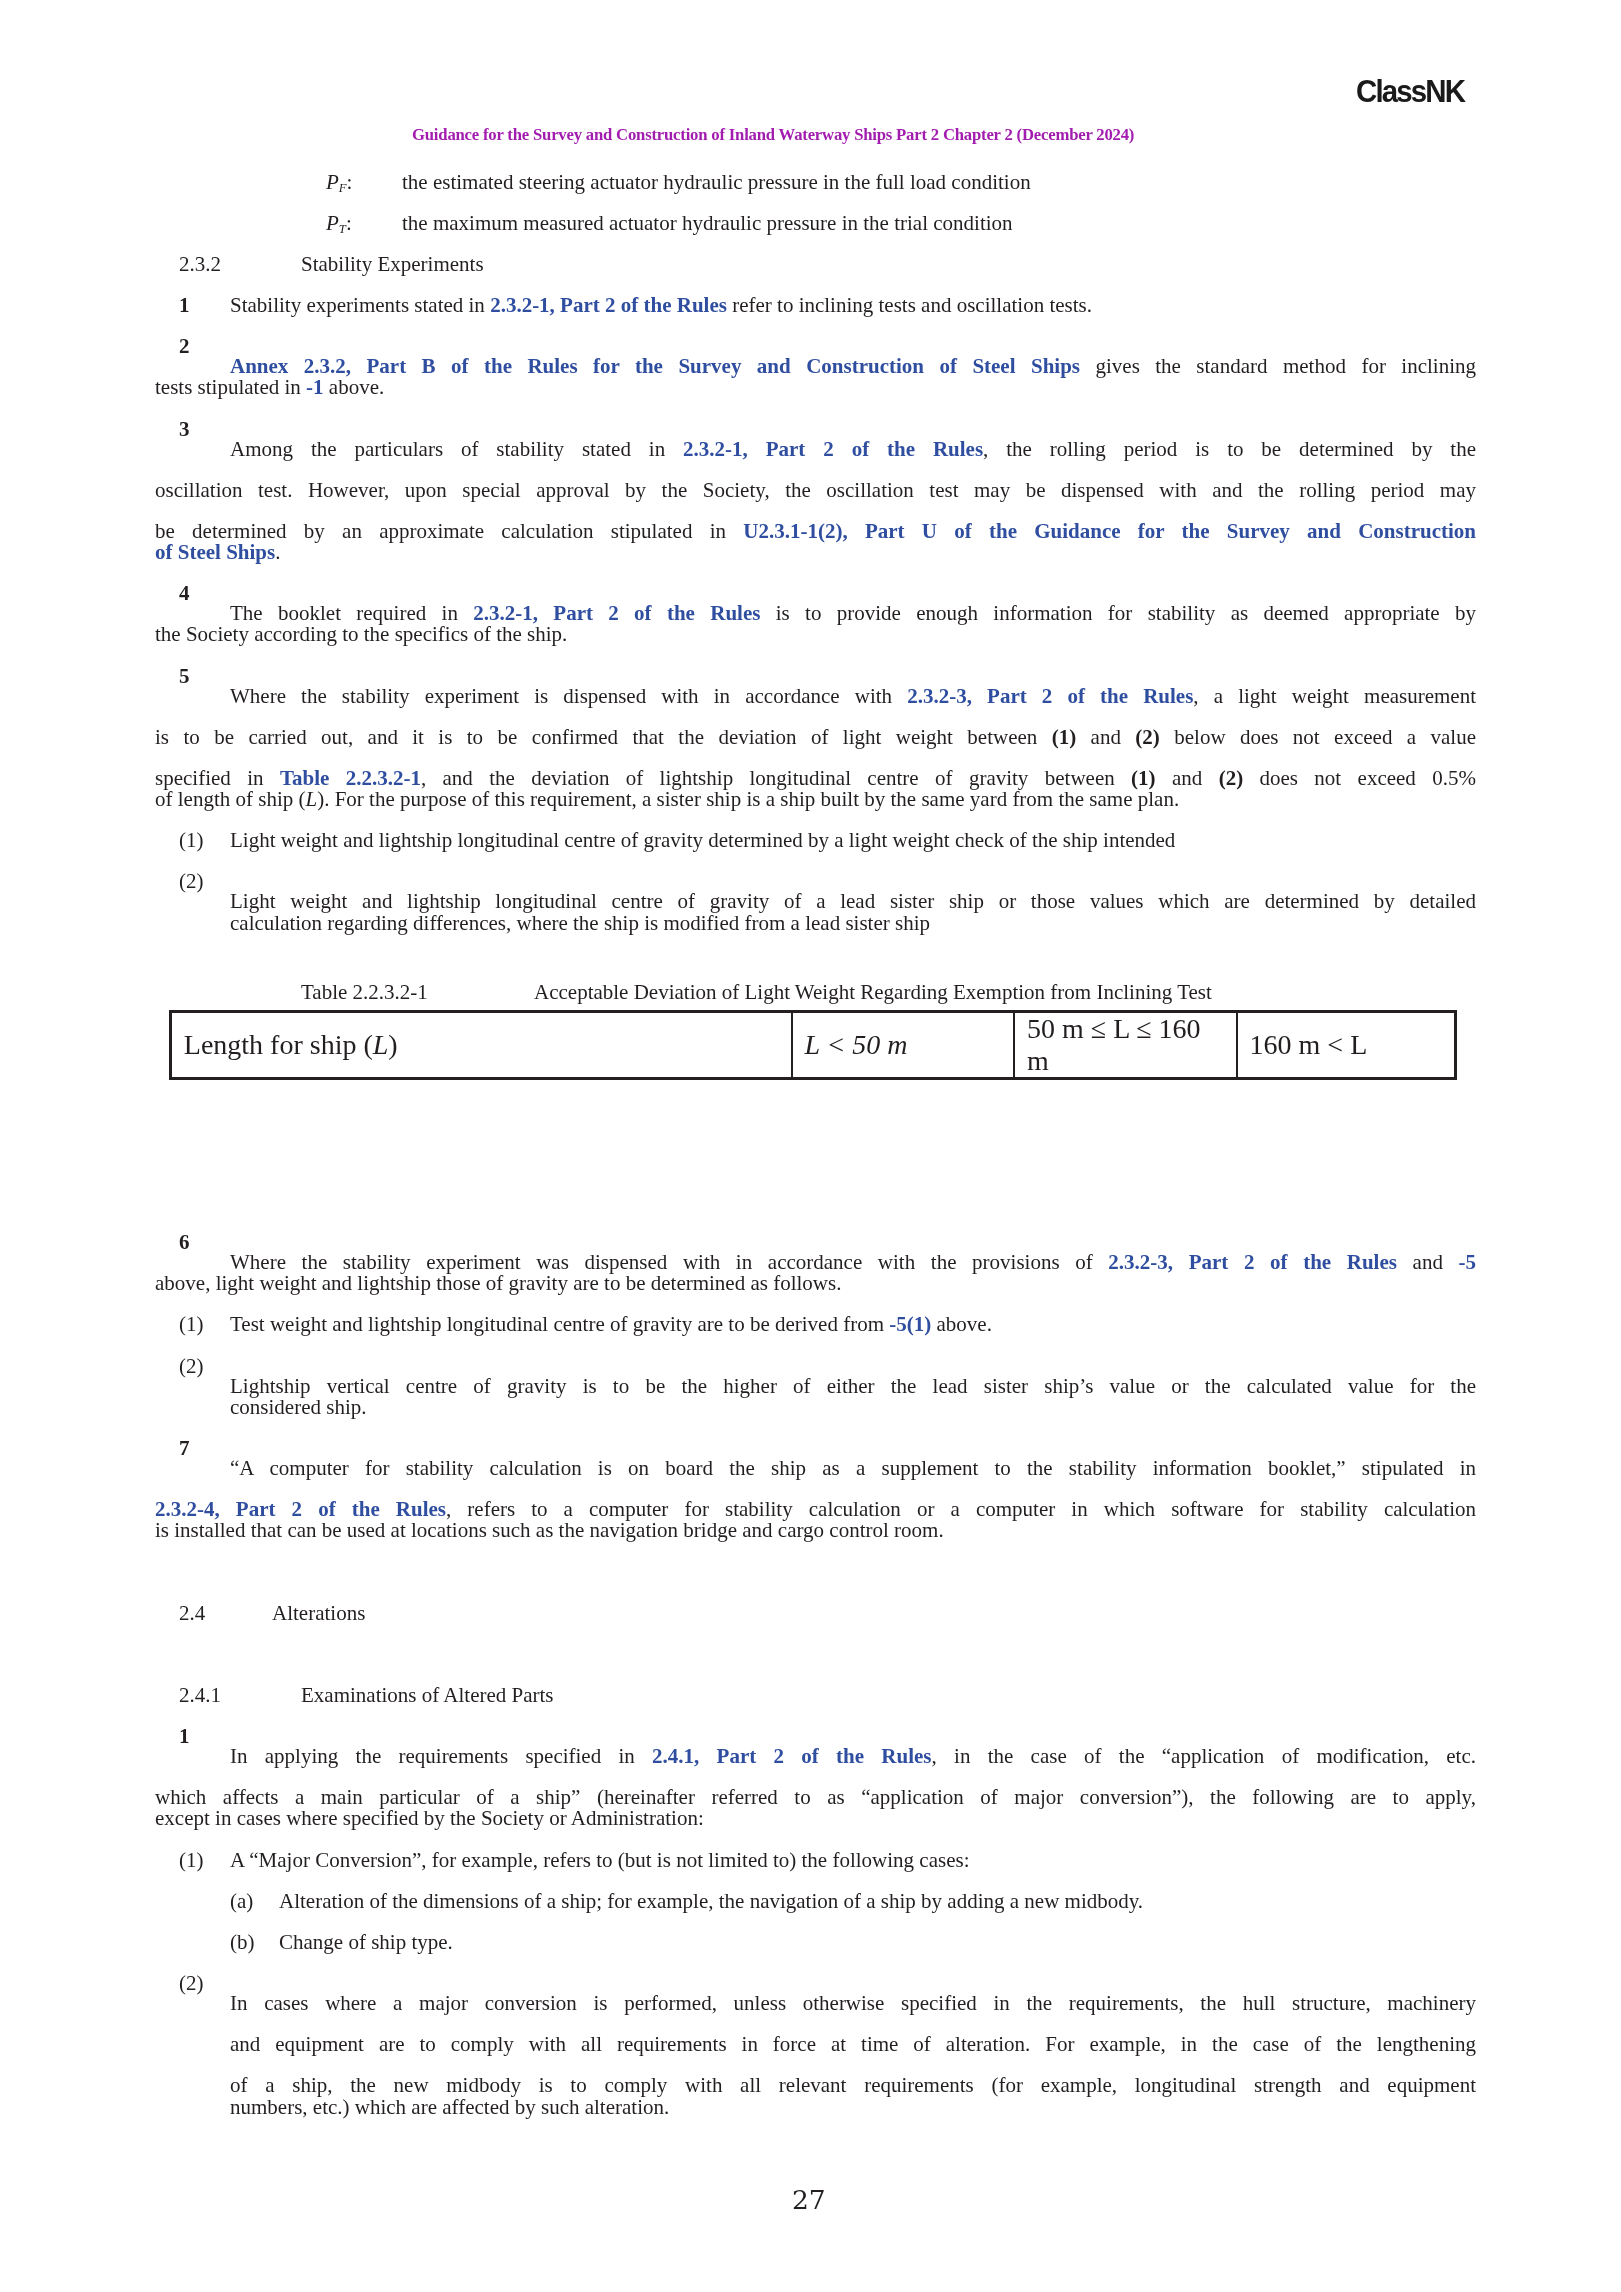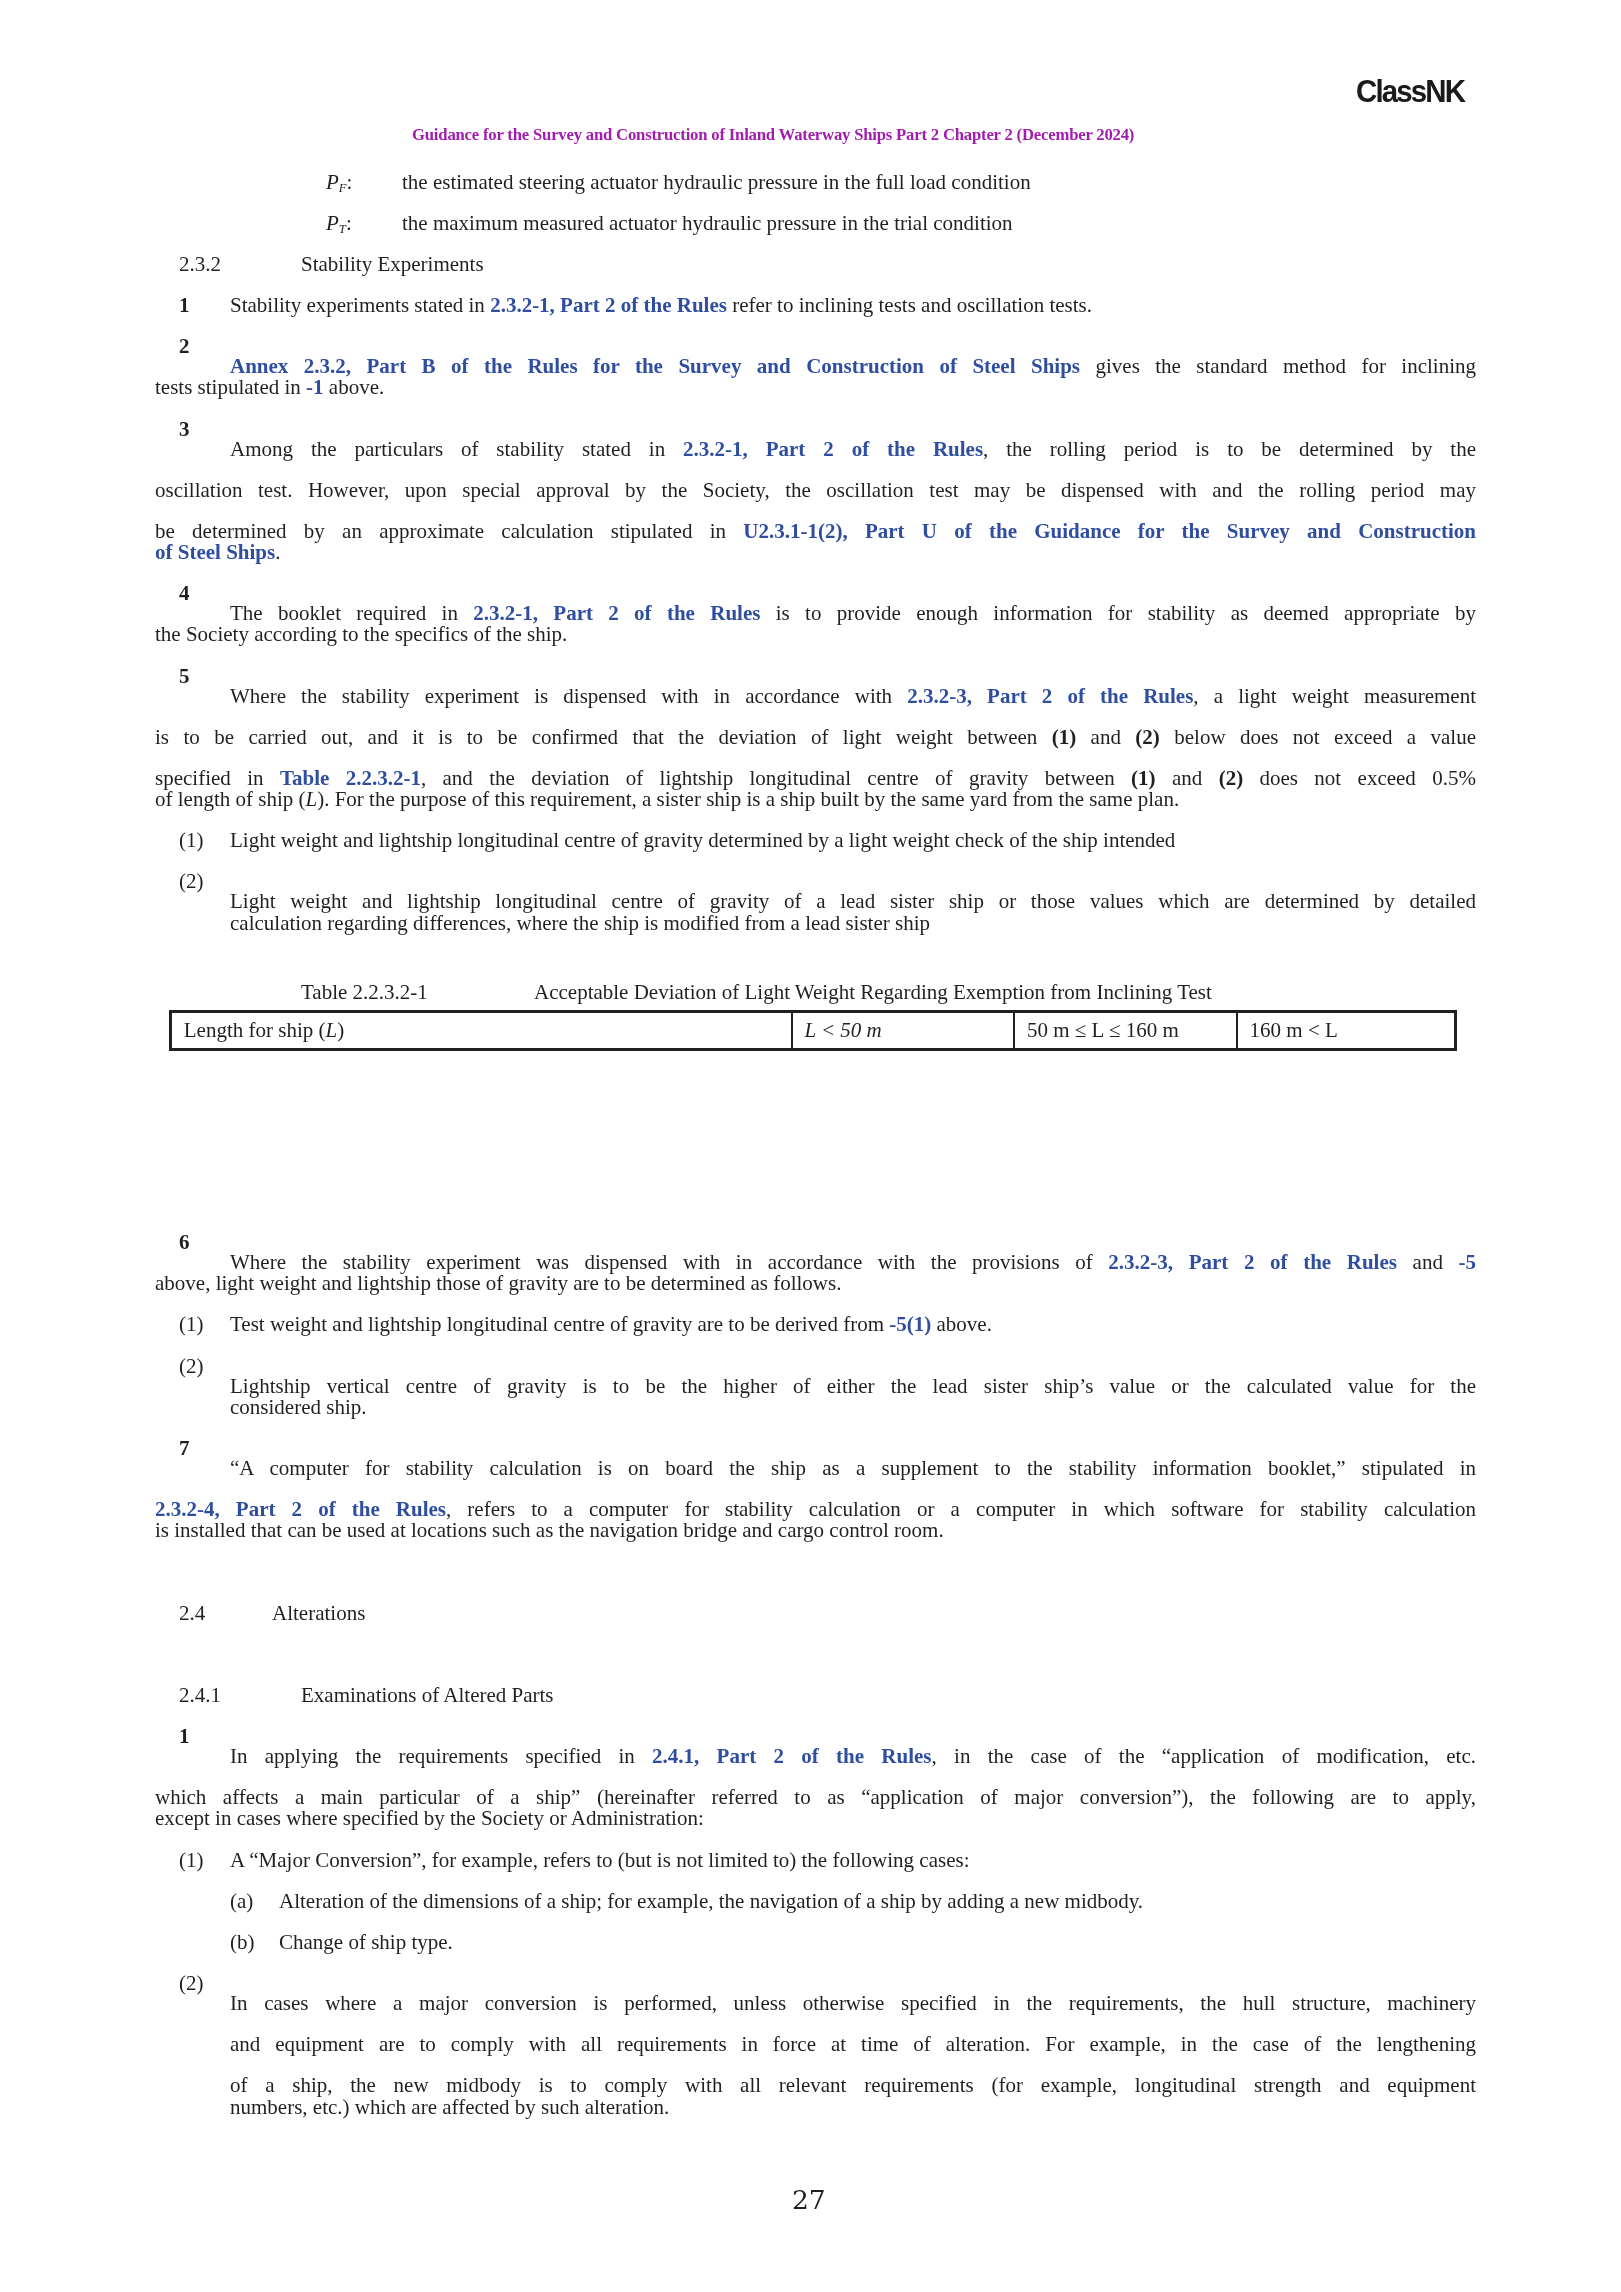--- a/index.html
+++ b/index.html
@@ -26,21 +26,21 @@
   .just { text-align: justify; text-align-last: justify; white-space: normal; margin-top: 20px; }
   .num { position: absolute; left: 179px; font-weight: bold; width: 39px; line-height: 27.4px; }
   .plabel { position: absolute; left: 179px; line-height: 27.4px; }
   .alabel { position: absolute; left: 230px; line-height: 27.4px; }
   .sym { position: absolute; left: 326px; line-height: 27.4px; font-style: italic; }
   .sym sub { font-size: 12.7px; font-style: italic; vertical-align: -2.9px; }
   .heading { position: absolute; font-weight: normal; line-height: 27.4px; }
   table.dev {
     position: absolute; left: 169px; top: 1010px; width: 1288px;
     border-collapse: collapse; border: 3.9px solid #231f20;
-    font-size: 21px;
+    font-size: 28px;
   }
   table.dev td {
     border: 2px solid #231f20; padding: 0 11.8px; vertical-align: middle;
   }
   table.dev tr.hrow td { height: 35px; border-bottom: 2.9px solid #231f20; }
   table.dev tr.vrow td { height: 123px; line-height: 27.4px; }
   table.dev td.c { }
   table.dev td.left { width: 595px; text-align: justify; }
   .caption { position: absolute; top: 980px; line-height: 25.5px; }
   .pagenum { position: absolute; left: 792px; top: 2184px; font-size: 26.5px; font-family: "DejaVu Serif", serif; }

